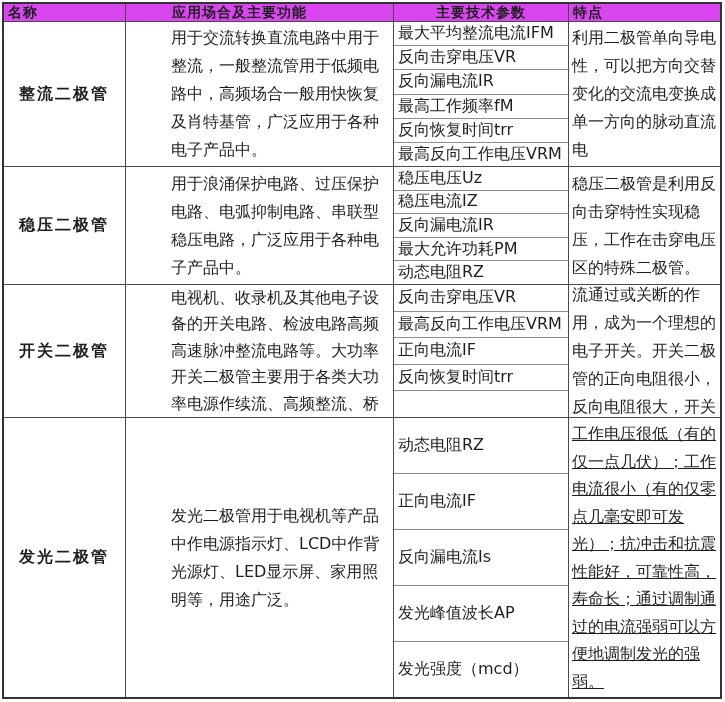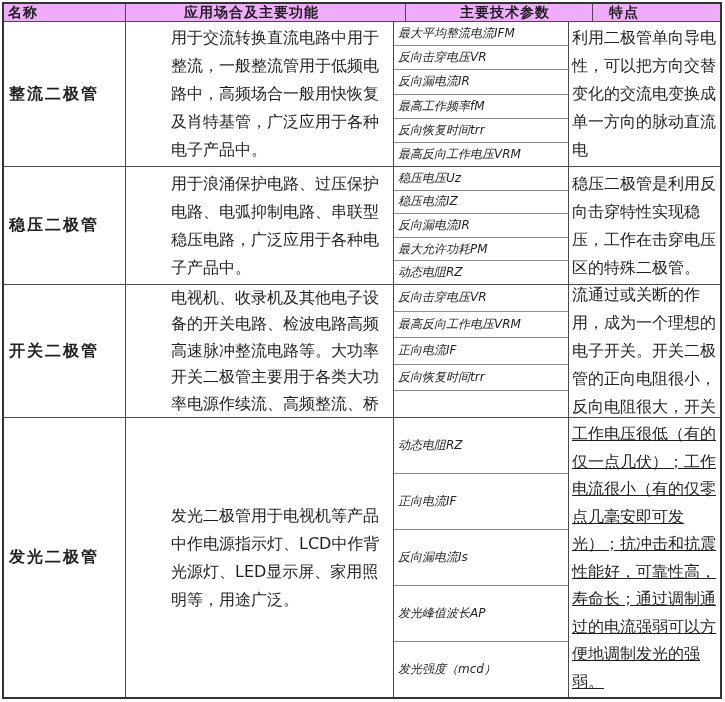--- a/index.html
+++ b/index.html
@@ -14,21 +14,21 @@
     position: absolute;
     left: 2px; top: 2px;
     width: 720px; height: 697px;
     border: 2px solid #333333;
     display: flex;
     flex-direction: column;
     background: #ffffff;
   }
   .row { display: flex; border-bottom: 1px solid #4a4a4a; }
   .row:last-child { border-bottom: none; }
-  .header { height: 18px; background: #f0abfc; gap: 12px; }
+  .header { height: 18px; background: #d946ef; }
   .r0 { height: 173px; }
   .r1 { height: 165px; }
   .r2 { height: 133px; }
   .r3 { flex: 1; }
   .cell {
     border-right: 1px solid #4a4a4a;
     overflow: hidden;
   }
   .cell:last-child { border-right: none; }
   .c-name  { width: 122px; }
@@ -38,39 +38,38 @@
   .th {
     display: flex; align-items: center;
     font-weight: bold; font-size: 14px;
     padding: 0 4px;
     letter-spacing: 1px;
   }
   .name {
     display: flex; align-items: center;
     font-weight: bold; font-size: 16px;
     letter-spacing: 2px;
-    padding: 0 5px;
+    padding: 0 15px;
   }
   .app, .feat {
     display: flex; align-items: center;
     font-size: 16px;
     padding: 2px 3px;
   }
   .app div, .feat div { line-height: 28px; }
   .r2 .app div { line-height: 26.5px; }
   .r3 .feat div { line-height: 27.5px; text-decoration: underline; }
   .c-params { display: flex; flex-direction: column; }
   .pcell {
     flex: 1;
     display: flex; align-items: center;
-    font-size: 12px;
+    font-size: 16px;
     padding: 0 4px;
     border-bottom: 1px solid #8f8f8f;
     white-space: nowrap;
-    font-style: italic;
   }
   .pcell:last-child { border-bottom: none; }
 </style>
 </head>
 <body>
 
 <div class="table">
 
   <div class="row header">
     <div class="cell c-name th">名称</div>

